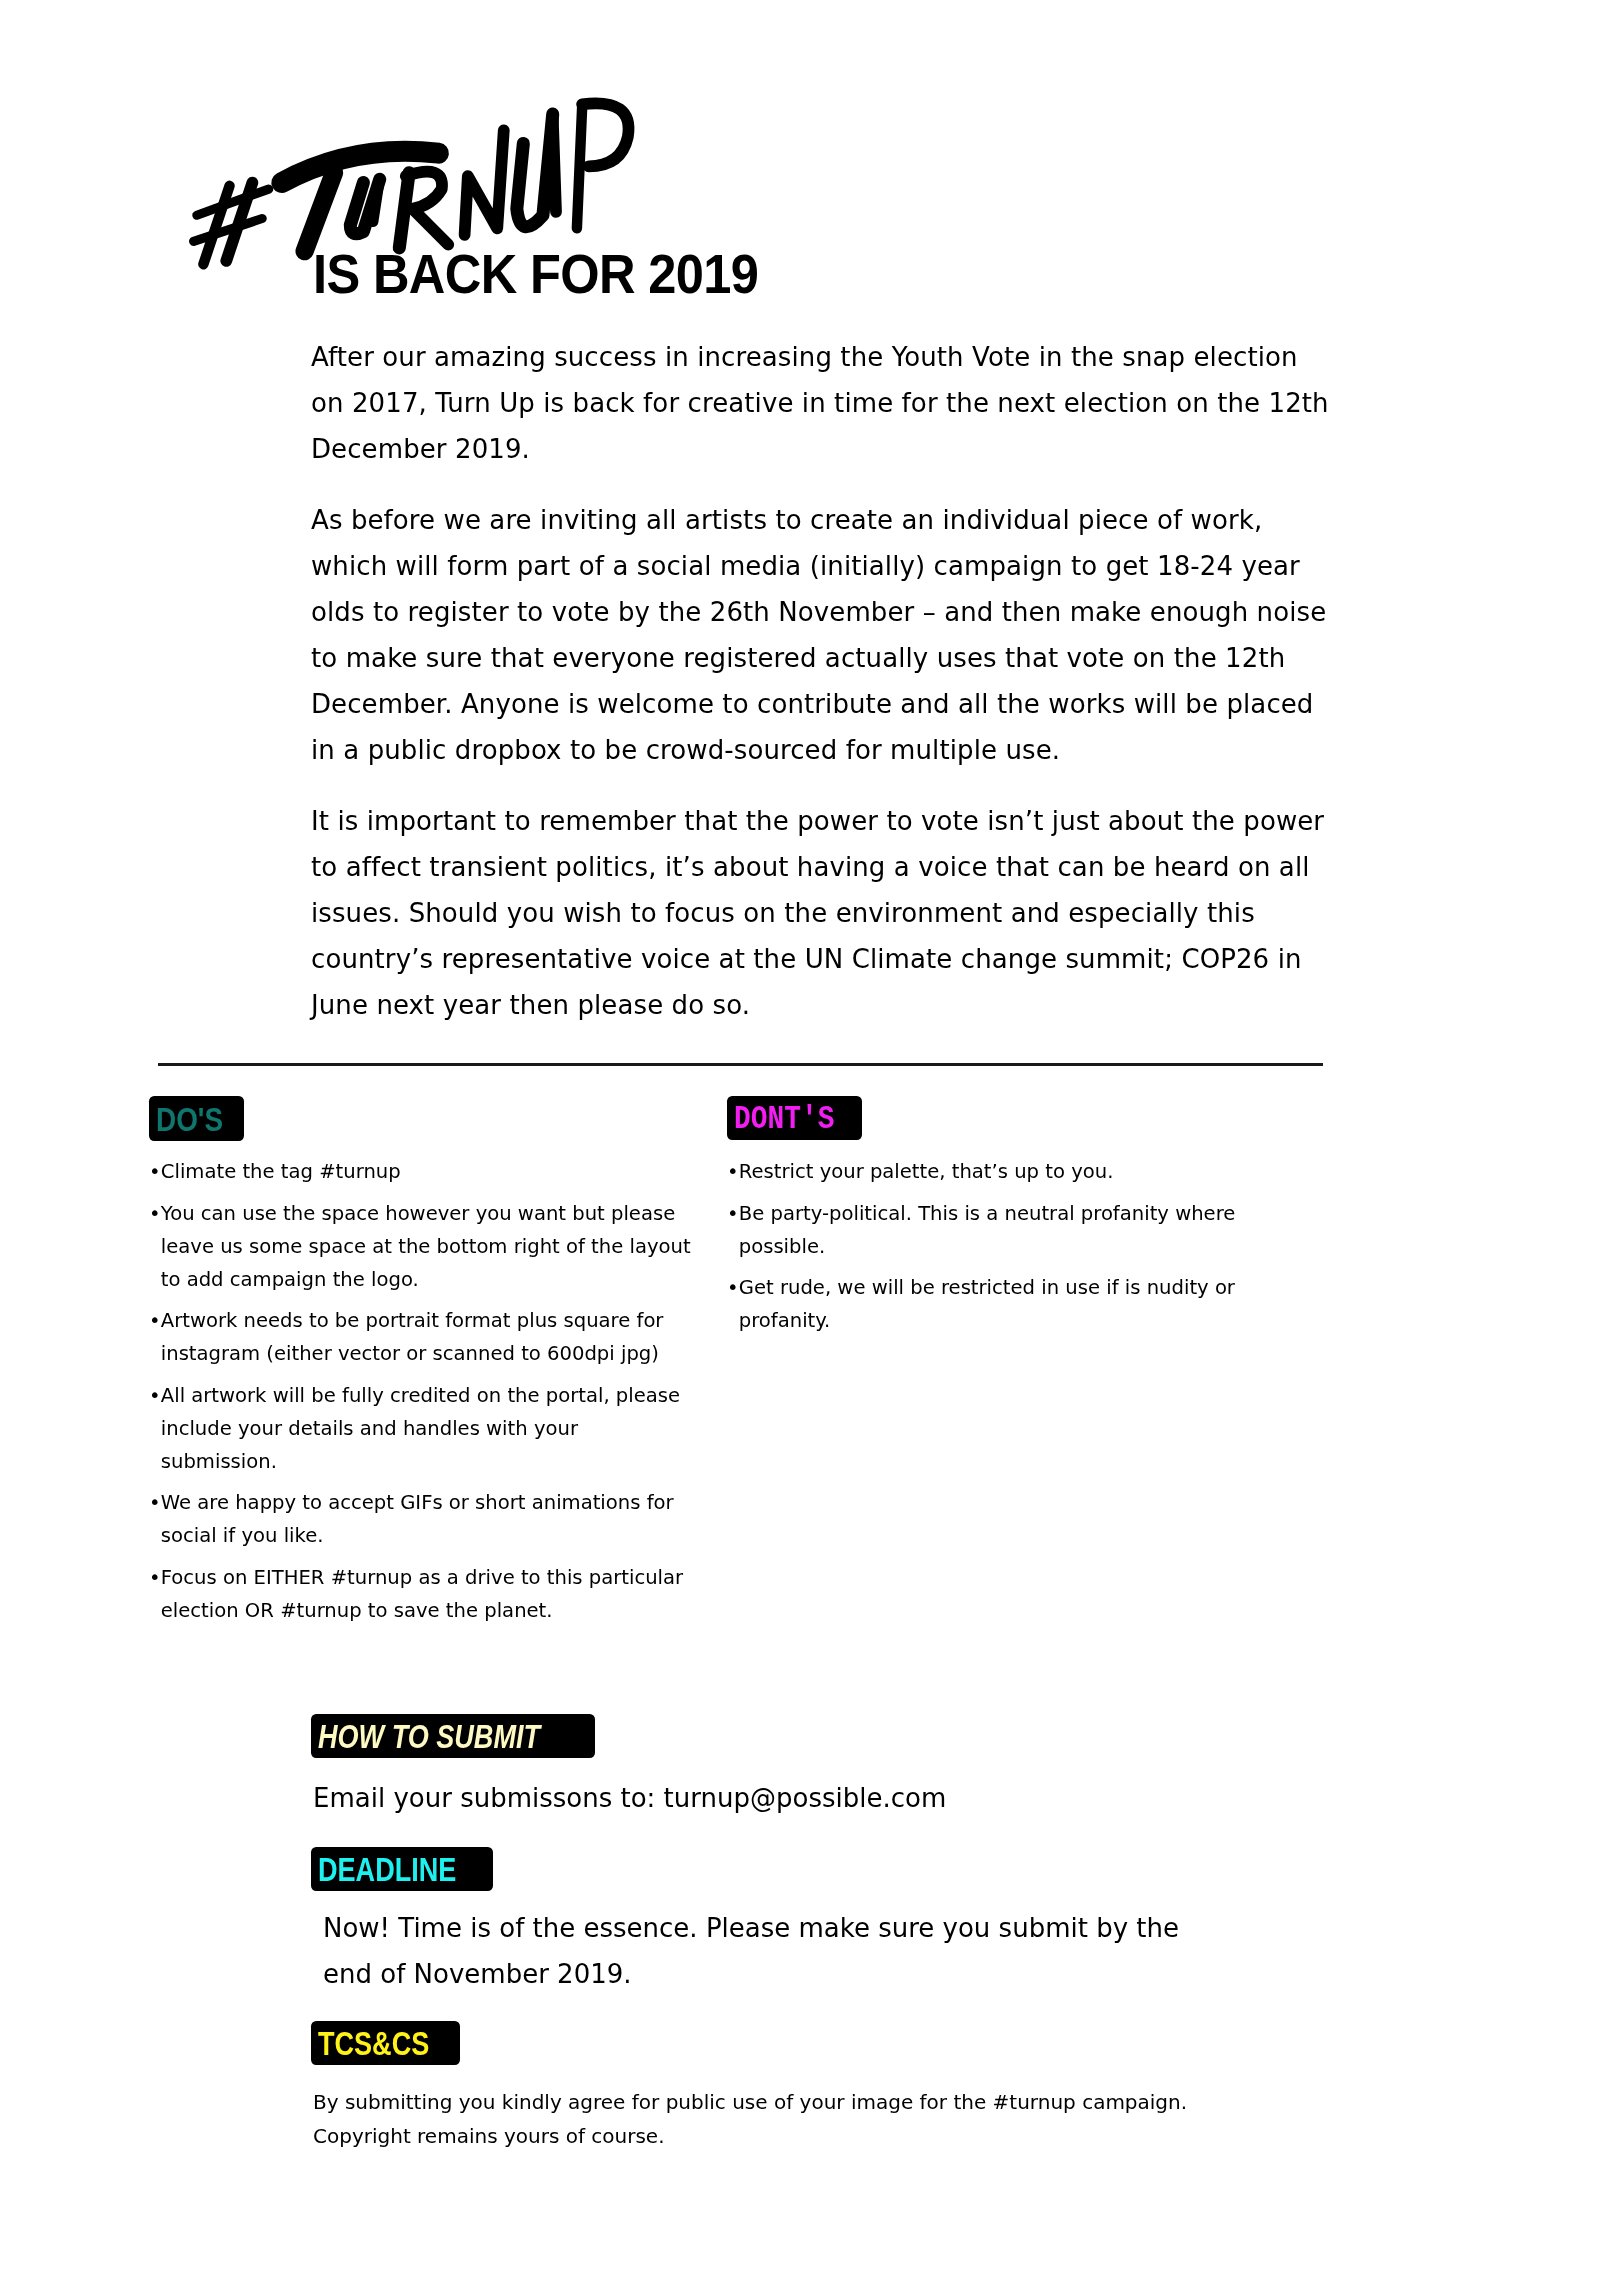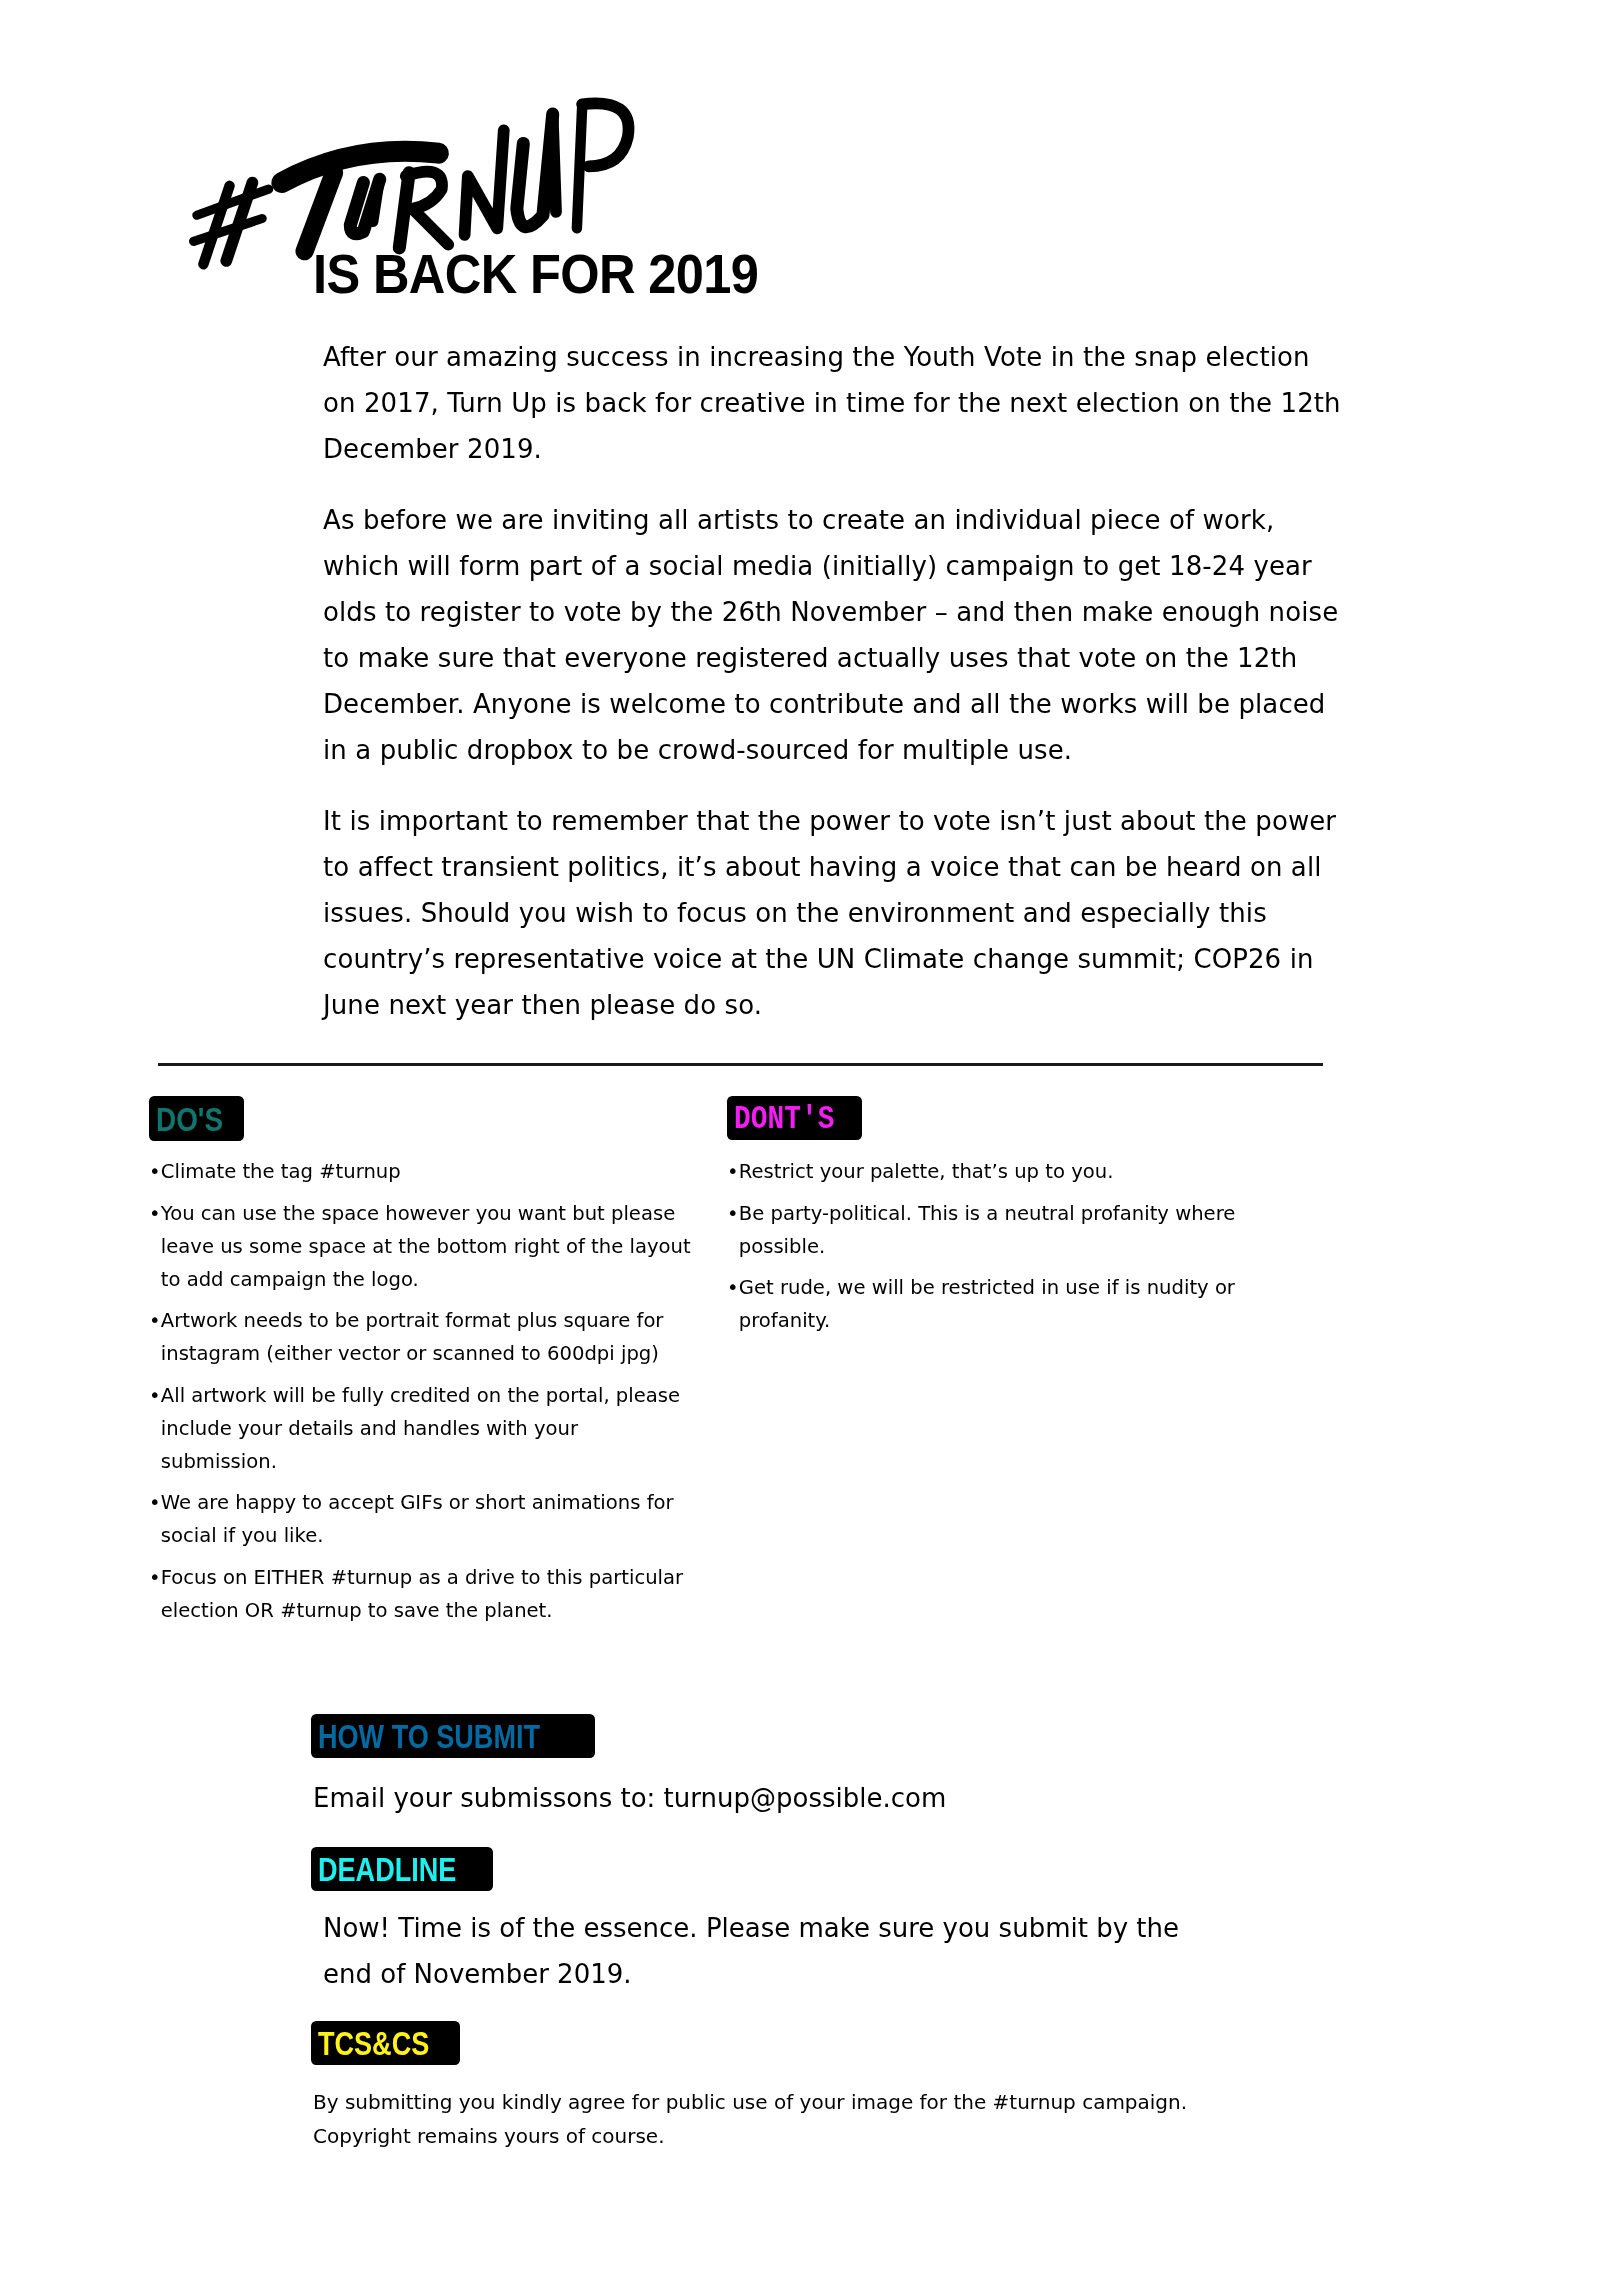--- a/index.html
+++ b/index.html
@@ -8,21 +8,21 @@
   .abs { position: absolute; }
 
   
   .logo { left: 190px; top: 52px; width: 510px; height: 222px; }
   .logo svg { width: 100%; height: 100%; overflow: visible; }
   .headline { left: 313px; top: 242px; font-family: "Liberation Sans", sans-serif;
               font-weight: bold; font-size: 55px; letter-spacing: -0.7px;
               transform: scaleX(0.92); transform-origin: left top; white-space: nowrap; }
 
   
-  .intro { left: 323px; top: 334px; width: 1021px; }
+  .intro { left: 311px; top: 334px; width: 1021px; }
   .intro p { margin: 0 0 25px 0; font-size: 26px; line-height: 46px;
              font-family: "DejaVu Sans", sans-serif; letter-spacing: 0.1px; }
 
   .divider { left: 158px; top: 1063px; width: 1165px; height: 2.6px; background: #1a1a1a; }
 
   
   .label { display: inline-block; background: #000; border-radius: 5.2px;
            font-family: "Liberation Sans", sans-serif; font-weight: bold;
            padding: 3.9px 6.5px 2.6px 6.5px; white-space: nowrap; }
   .label span { display: inline-block; transform: scaleX(0.82); transform-origin: left center; }
@@ -134,21 +134,21 @@
         <span class="bullet">•</span>
         <span class="txt" style="padding-left:2.6px">Be party-political. This is a neutral profanity where possible.</span>
       </li>
     <li>
         <span class="bullet">•</span>
         <span class="txt" style="padding-left:2.6px">Get rude, we will be restricted in use if is nudity or profanity.</span>
       </li>
   </ul>
 </div>
 
-<div class="abs label sec-label howto-label" style="color:#0369a1;">
+<div class="abs label sec-label howto-label" style="color:#fef9c3;font-style:italic;">
   <span>HOW TO SUBMIT</span>
 </div>
 <div class="abs sec-text howto-text">Email your submissons to: turnup@possible.com</div>
 
 <div class="abs label sec-label deadline-label" style="color:#1ef0f0;">
   <span>DEADLINE</span>
 </div>
 <div class="abs sec-text deadline-text" style="width:903px;">Now! Time is of the essence. Please make sure you submit by the end of November 2019.</div>
 
 <div class="abs label sec-label tcs-label" style="color:#fff21a;">

